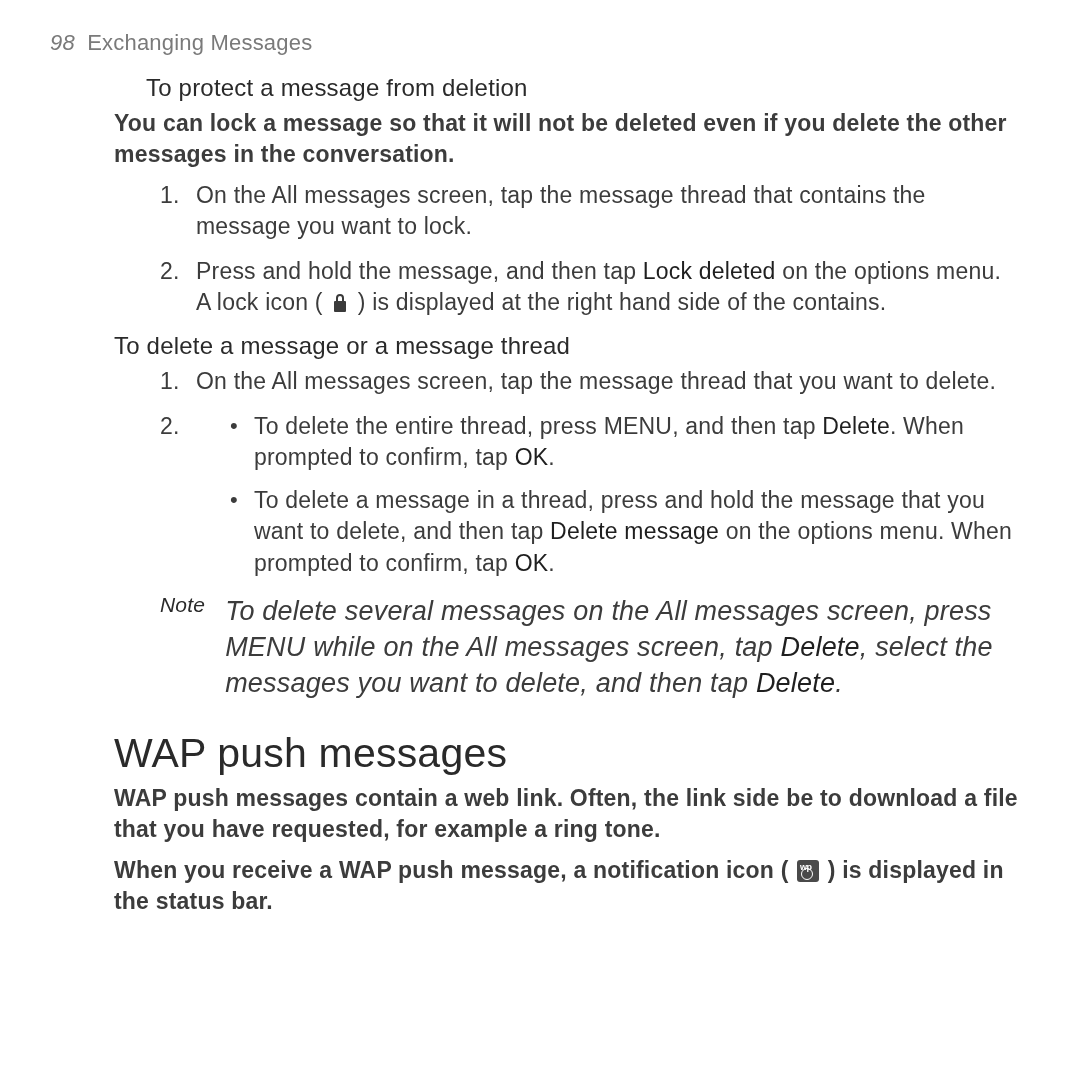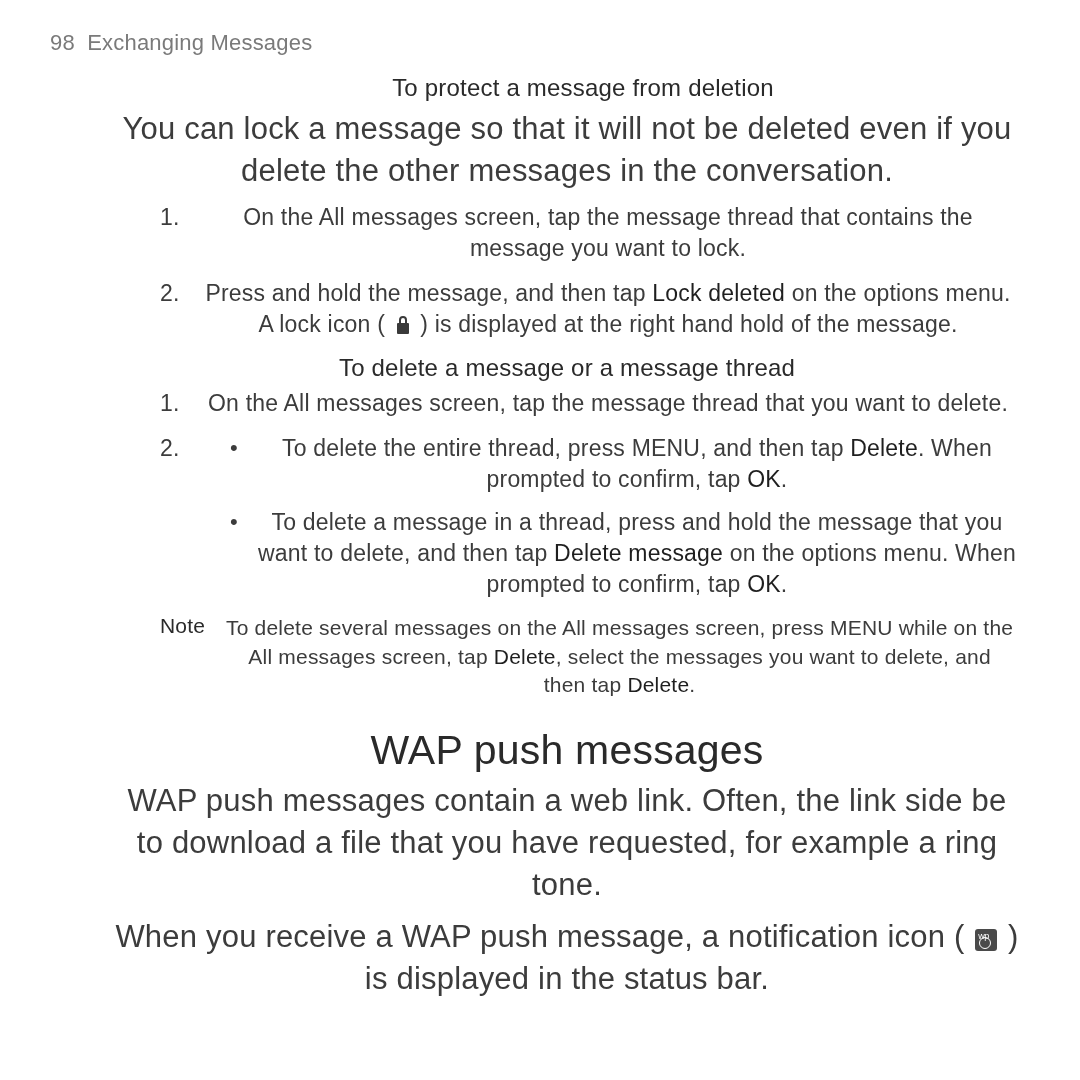--- a/index.html
+++ b/index.html
@@ -12,35 +12,35 @@
       padding: 30px 50px 30px 50px;
       font-weight: 300;
       letter-spacing: 0.2px;
     }
     .page-header {
       font-size: 22px;
       color: #7a7a7a;
       margin-bottom: 18px;
       font-weight: 300;
     }
-    .page-header .pnum { margin-right: 6px; }
-    .content { padding-left: 64px; padding-right: 10px; text-align: center; }
+    .page-header .pnum { margin-right: 6px; font-style: italic; }
+    .content { padding-left: 64px; padding-right: 10px; }
     .sub-hd {
       font-size: 24px;
       color: #2a2a2a;
       margin-bottom: 6px;
       font-weight: 400;
       padding-left: 32px;
     }
     .para {
-      font-size: 31px;
+      font-size: 23px;
       line-height: 1.35;
       color: #3c3c3c;
       margin-bottom: 10px;
-      font-weight: 400;
+      font-weight: 700;
     }
     ol.steps {
       list-style: none;
       padding-left: 46px;
       margin-bottom: 14px;
     }
     ol.steps > li {
       font-size: 23px;
       line-height: 1.35;
       margin-bottom: 14px;
@@ -101,29 +101,30 @@
       border: 1.5px solid #fff;
       border-radius: 50%;
       bottom: 2px; left: 4px;
     }
     .note-row {
       display: flex;
       gap: 20px;
       padding-left: 46px;
       padding-right: 6px;
       margin-bottom: 28px;
+      font-style: italic;
     }
     .note-label {
       font-size: 21px;
       color: #2a2a2a;
       flex: 0 0 auto;
       font-weight: 300;
     }
     .note-body {
-      font-size: 21px;
+      font-size: 27px;
       line-height: 1.35;
       color: #3c3c3c;
       font-weight: 300;
     }
     .h2 {
       font-size: 41px;
       color: #2a2a2a;
       margin-bottom: 6px;
       font-weight: 400;
     }
@@ -143,21 +144,21 @@
 
   <ol class="steps">
     <li>
       <span class="num">1.</span>
       <span>On the All messages screen, tap the message thread that contains the message you want to lock.</span>
     </li>
     <li>
       <span class="num">2.</span>
       <span>Press and hold the message, and then tap </span><span class="strong">Lock deleted</span><span> on the options menu. A lock icon ( </span><span class="lock-icon"><svg viewBox="0 0 18 20">
             <path fill="#3a3a3a" d="M5 8 V5 a4 4 0 0 1 8 0 V8 h1 a1 1 0 0 1 1 1 v9 a1 1 0 0 1 -1 1 H4 a1 1 0 0 1 -1 -1 V9 a1 1 0 0 1 1 -1 Z M7 8 h4 V5 a2 2 0 0 0 -4 0 Z"></path>
-          </svg></span><span> ) is displayed at the right hand hold of the message.</span>
+          </svg></span><span> ) is displayed at the right hand side of the contains.</span>
     </li>
   </ol>
 
   <div class="sub-hd" style="padding-left:0">To delete a message or a message thread</div>
 
   <ol class="steps">
     <li>
       <span class="num">1.</span>
       <span>On the All messages screen, tap the message thread that you want to delete.</span>
     </li>

